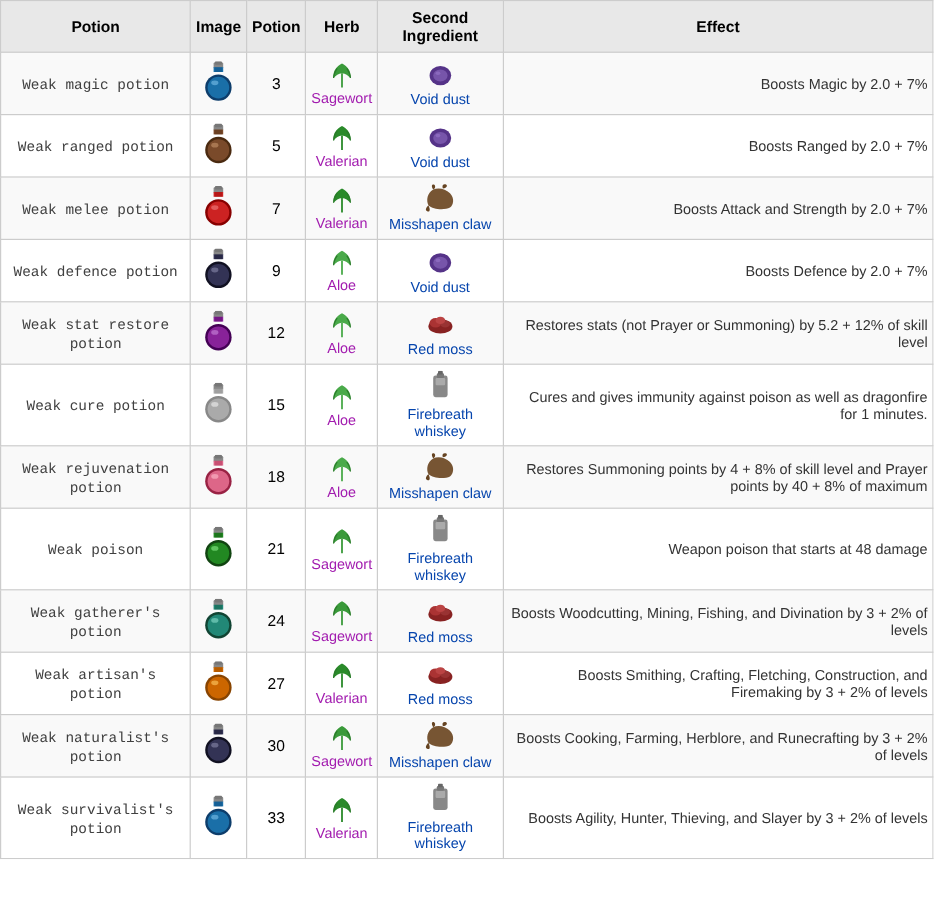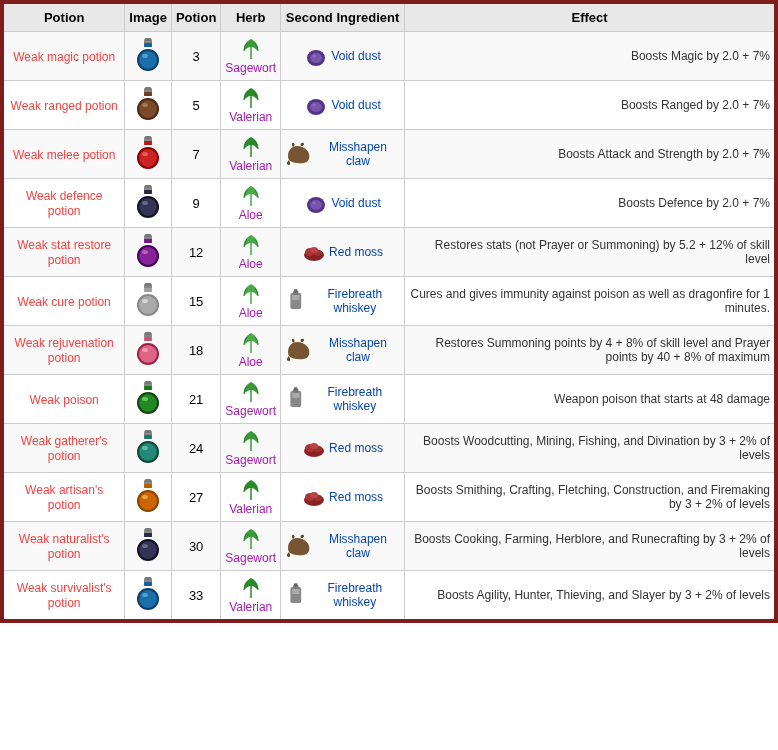--- a/index.html
+++ b/index.html
@@ -5,21 +5,21 @@
     * { box-sizing: border-box; margin: 0; padding: 0; }
     body {
       font-family: Arial, sans-serif;
       font-size: 13px;
       background: #fff;
       width: 778px;
     }
     table {
       width: 778px;
       border-collapse: collapse;
-      border: 4px solid #7f1d1d;
+      border: 1px solid #7f1d1d;
     }
     thead tr {
       background: #e8e8e8;
     }
     thead th {
       border: 1px solid #ccc;
       padding: 6px 4px;
       text-align: center;
       font-weight: bold;
       font-size: 13px;
@@ -37,39 +37,41 @@
     tbody td {
       border: 1px solid #ccc;
       padding: 5px 4px;
       text-align: center;
       vertical-align: middle;
     }
     td.potion-name {
       text-align: center;
     }
     td.potion-name a {
-      color: #ef4444;
+      color: #404040;
       text-decoration: none;
       font-size: 12px;
+      font-family: Liberation Mono, monospace;
     }
     td.effect {
       text-align: right;
       font-size: 12px;
       color: #333;
     }
     .ingredient-link {
       color: #0645ad;
       text-decoration: none;
       font-size: 12px;
     }
     .ingredient-cell {
       display: flex;
       align-items: center;
       justify-content: center;
       gap: 3px;
+      flex-direction: column;
     }
     
     .herb-svg { width: 24px; height: 24px; }
 
     .level-cell { font-size: 13px; }
     .herb-name { font-size: 12px; color: #a21caf; }
   </style>
 </head>
 <body>
 

